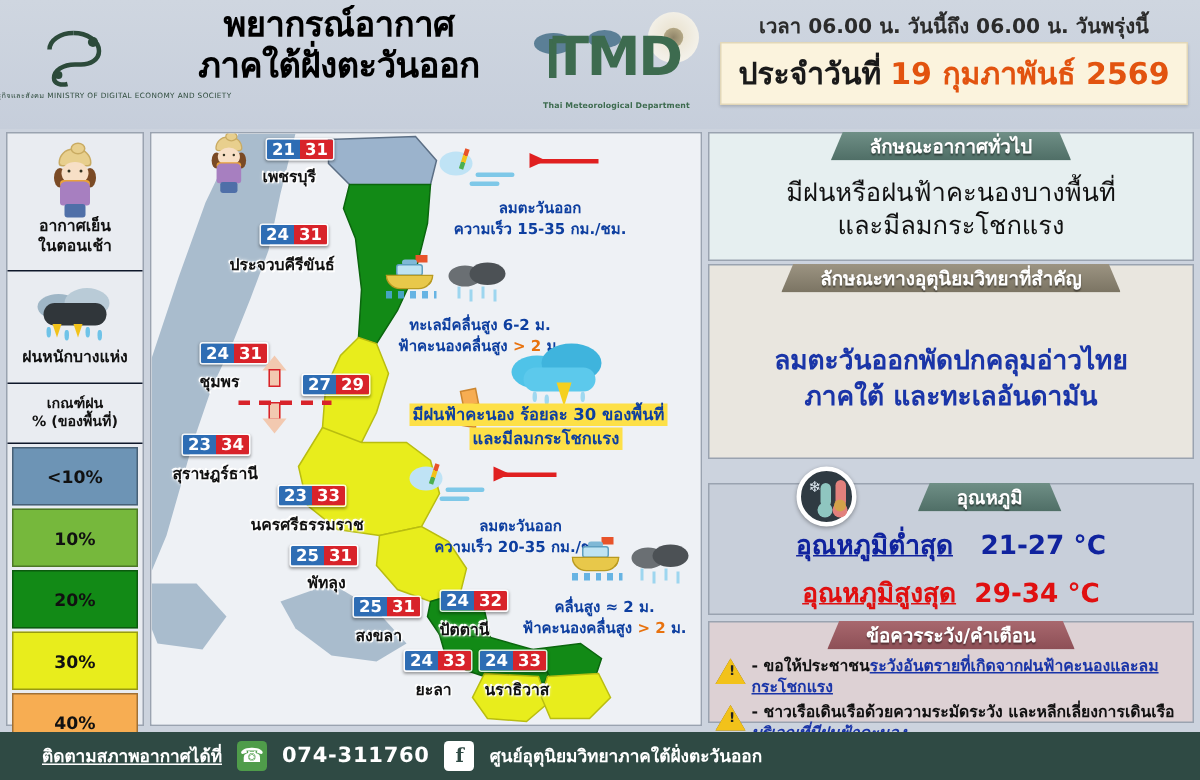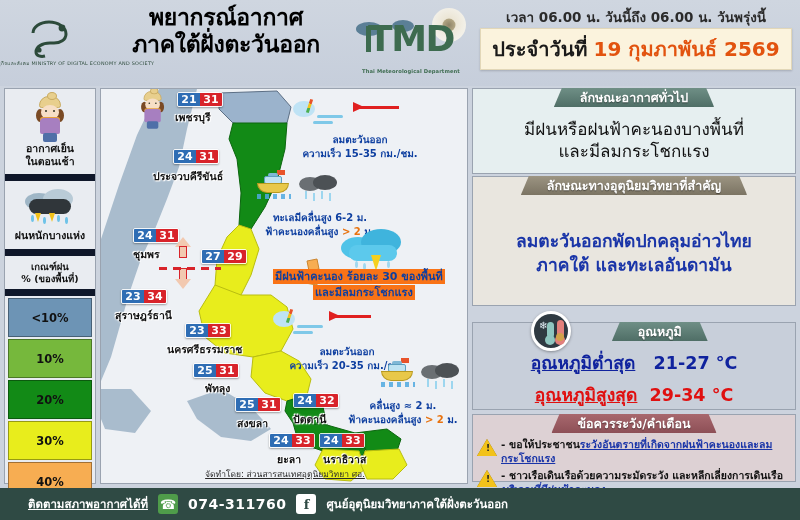--- a/index.html
+++ b/index.html
@@ -79,21 +79,21 @@
   }
   .date-label { font-size: 20px; font-weight: bold; color: #1a1a1a; }
   .date-value { font-size: 20px; font-weight: bold; color: #e2530f; }
 
   
   .legend {
     position: absolute; left: 4px; top: 88px; width: 92px; height: 396px;
     background: #e9ecf1; border: 1px solid #9aa3b0;
   }
   .legend-cell {
-    border-bottom: 7px solid #0f172a;
+    border-bottom: 1px solid #0f172a;
     display: flex; flex-direction: column; align-items: center; justify-content: center;
     padding: 3px 2px;
   }
   .legend-cap { font-size: 10.5px; color: #111; text-align:center; line-height: 1.2; font-weight: 600;}
   .legend-cap.sm { font-size: 9.5px; }
   .girl { width: 38px; height: 46px; position: relative; }
   .g-hat { position:absolute; left:8px; top:0; width:22px;height:12px;background:#e8cf8d;border-radius:11px 11px 3px 3px; border:1px solid #c9ab62;}
   .g-hat::after{content:"";position:absolute;left:7px;top:-5px;width:8px;height:6px;background:#e8cf8d;border-radius:50%;border:1px solid #c9ab62;}
   .g-face{position:absolute;left:10px;top:9px;width:18px;height:15px;background:#f7dfc6;border-radius:50%;}
   .g-hair-l{position:absolute;left:5px;top:13px;width:8px;height:13px;background:#7a4a25;border-radius:50%;}
@@ -140,21 +140,21 @@
     position: absolute; font-size: 10.5px; font-weight: bold; color: #111;
     white-space: nowrap; text-shadow: 0 0 2px #fff, 0 0 3px #fff, 1px 1px 0 #fff, -1px -1px 0 #fff;
   }
   .seatext {
     position: absolute; font-size: 10px; font-weight: bold; color:#0e3fa0;
     white-space: nowrap; text-align:center; line-height: 1.35;
   }
   .seatext .hl { color:#e8720e; }
   .hl-yellow {
     position: absolute; font-size: 11px; font-weight: bold; color:#0e3fa0;
-    background: #f97316; white-space: nowrap; line-height: 1.4; padding: 0 2px;
+    background: #fde047; white-space: nowrap; line-height: 1.4; padding: 0 2px;
   }
   .arrow-red {
     position:absolute; height:0; width:0;
     border-top: 5px solid transparent; border-bottom: 5px solid transparent;
     border-right: 11px solid #e02020;
   }
   .arrow-line { position:absolute; height:3px; background:#e02020; }
   .fat-arrow-up, .fat-arrow-dn { position:absolute; width:16px; height:22px; }
   .fat-arrow-up .stem, .fat-arrow-dn .stem { position:absolute; left:4px; width:8px; height:12px; background:#f2c9b0; border:1.5px solid #d8232a;}
   .fat-arrow-up .head { position:absolute; left:0; top:0; width:0;height:0; border-left:8px solid transparent;border-right:8px solid transparent;border-bottom:10px solid #f2c9b0; }
@@ -552,21 +552,20 @@
       <div class="rc-r" style="left:6px;top:16px;"></div>
       <div class="rc-r" style="left:14px;top:18px;"></div>
       <div class="rc-r" style="left:22px;top:16px;"></div>
       <div class="rc-r" style="left:30px;top:18px;"></div>
     </div>
     <div class="seatext" style="left:236px;top:310px;width:132px;">
       <span>คลื่นสูง ≈ 2 ม.</span><br>
       <span>ฟ้าคะนองคลื่นสูง </span><span class="hl">&gt; 2</span><span> ม.</span>
     </div>
 
-    <div class="credit">จัดทำโดย: ส่วนสารสนเทศอุตุนิยมวิทยา ศอ.</div>
   </div>
 
   <div class="rpanel p-general">
     <div class="rp-head">ลักษณะอากาศทั่วไป</div>
     <div class="body">
       <div>มีฝนหรือฝนฟ้าคะนองบางพื้นที่</div>
       <div>และมีลมกระโชกแรง</div>
     </div>
   </div>
 

